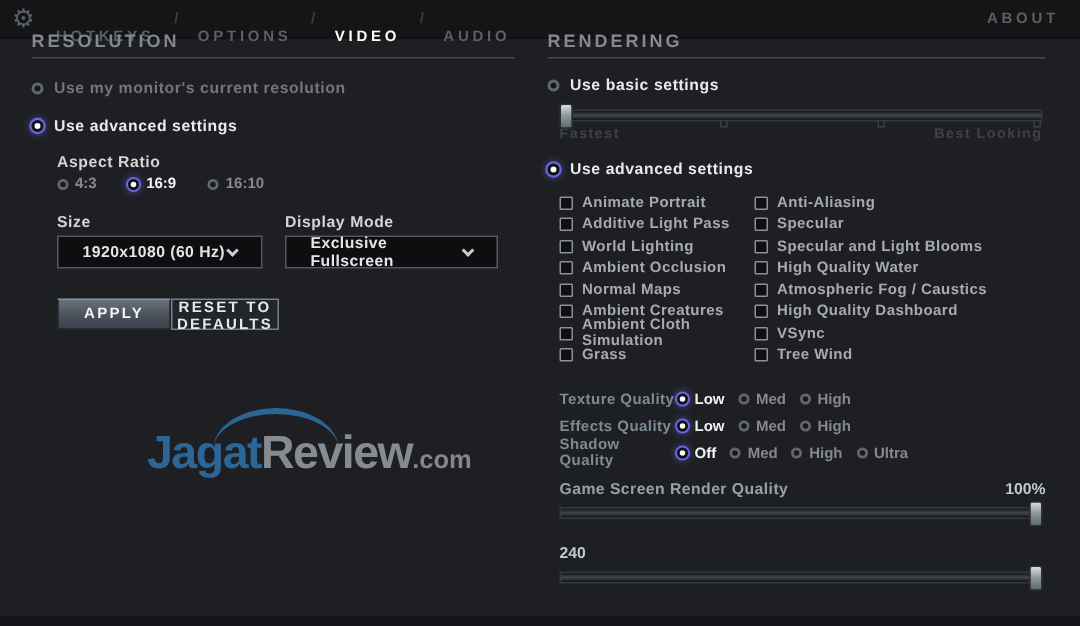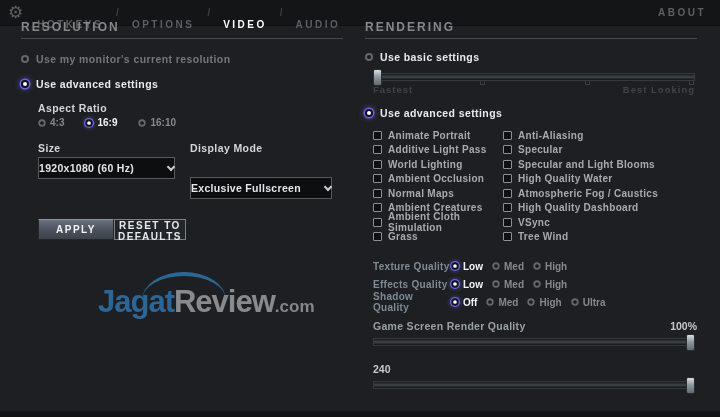--- a/index.html
+++ b/index.html
@@ -51,21 +51,21 @@
     display:inline-block; flex:none;
     width:9px; height:9px; border-radius:1px;
     background:#0e1013; border:1px solid #8d9196;
   }
 
   
   .field-label { font-size:10.5px; font-weight:bold; color:#d3d5d7; letter-spacing:.4px; }
   .dropdown {
     height:22px; background:#0c0e10; border:1px solid #565b61;
     display:flex; align-items:center; justify-content:space-between;
-    padding:0 0; cursor:pointer;
+    padding:0 16px; cursor:pointer;
   }
   .dropdown .val { font-size:10.5px; font-weight:bold; color:#e3e5e7; letter-spacing:.3px; }
   .chev { width:6px; height:6px; border-right:2px solid #c9cdd1; border-bottom:2px solid #c9cdd1; transform:rotate(45deg); margin-top:-3px; flex:none; }
 
   
   .btn { height:21px; font-family:"Liberation Sans",sans-serif; font-size:10px; font-weight:bold; letter-spacing:1.5px; cursor:pointer; }
   .btn-apply {
     width:76px; color:#f2f4f6;
     background:linear-gradient(180deg,#6a7280,#4a515a 55%,#3d434b);
     border:1px solid #23272c; border-top:1px solid #8b939d;
@@ -169,21 +169,21 @@
 
     <div class="mt14" style="display:flex;">
       <span class="field-label" style="width:152px;">Size</span>
       <span class="field-label">Display Mode</span>
     </div>
     <div class="mt3" style="display:flex;">
       <div class="dropdown" style="width:137px; margin-right:15px;">
         <span class="val">1920x1080 (60 Hz)</span>
         <span class="chev"></span>
       </div>
-      <div class="dropdown" style="width:142px;margin-top:20px;">
+      <div class="dropdown" style="width:142px;">
         <span class="val">Exclusive Fullscreen</span>
         <span class="chev"></span>
       </div>
     </div>
 
     <div class="mt20" style="display:flex; gap:0;">
       <button class="btn btn-apply">APPLY</button>
       <button class="btn btn-reset">RESET TO DEFAULTS</button>
     </div>
   </div>

